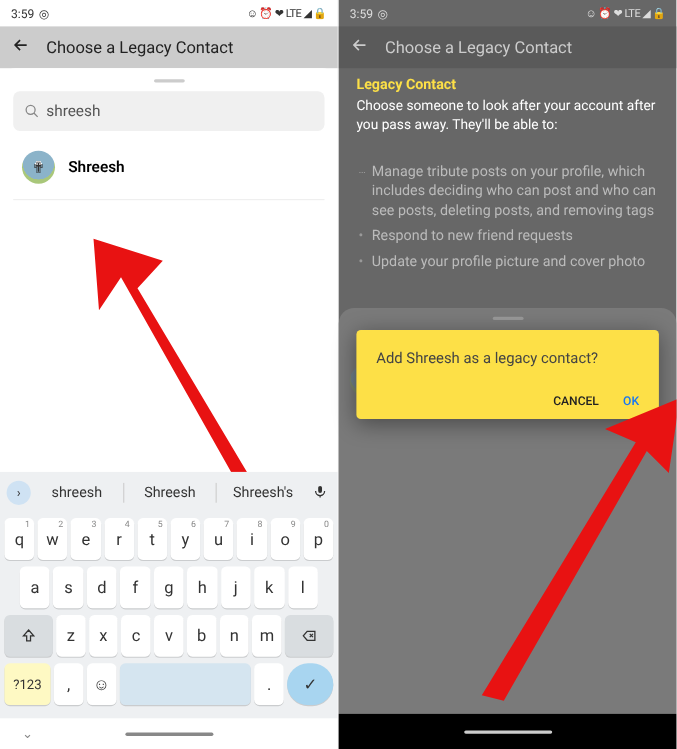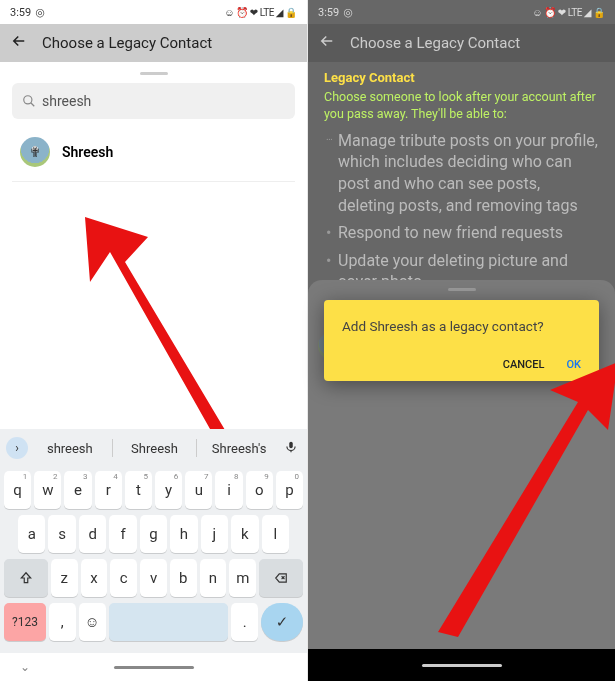--- a/index.html
+++ b/index.html
@@ -23,31 +23,31 @@
   .sugg-chev { width: 22px; height: 22px; border-radius: 50%; background: #cfe2f3; display:flex;align-items:center;justify-content:center;font-size:12px;color:#333;}
   .sugg { flex: 1; text-align: center; font-size: 13px; color: #333; }
   .mic { width: 20px; text-align:center; }
   .kbd { padding: 4px 4px 6px; }
   .krow { display: flex; gap: 3px; margin-bottom: 6px; justify-content: center; }
   .key { flex: 1; height: 38px; background: #fff; border-radius: 5px; display: flex; align-items: center; justify-content: center; font-size: 15px; color: #333; box-shadow: 0 1px 0 rgba(0,0,0,0.15); position: relative; }
   .key .sup { position: absolute; top: 1px; right: 4px; font-size: 8px; color: #888; }
   .key.wide { flex: 1.5; background: #d9dde0; }
   .key.space { flex: 4; background: #d5e5f0; }
   .key.enter { background: #a8d5f0; border-radius: 20px; }
-  .key.sym { background: #fca5a5; }
+  .key.sym { background: #fef9c3; }
   .navbar { height: 28px; display:flex; align-items:center; justify-content:center; background:#fff;}
   .navpill { width: 80px; height: 3px; background: #888; border-radius: 2px; }
   .navchev { position:absolute; left:20px; font-size:12px; color:#888;}
 
   
   .rcontent { padding: 8px 16px; color: #ccc; font-size: 13px; }
   .rcontent h3 { font-size: 13px; font-weight: 700; color: #fde047; margin-bottom: 4px; }
-  .rcontent p { font-size: 12.5px; line-height: 1.35; color: #bef264; margin-bottom: 4px;}
+  .rcontent p { font-size: 12.5px; line-height: 1.35; color: #ffffff; margin-bottom: 22px;}
   .rcontent ul { list-style: none; }
-  .rcontent li { font-size: 16px; color: #bbb; padding: 3px 0 3px 14px; position: relative; line-height:1.35;}
+  .rcontent li { font-size: 13px; color: #bbb; padding: 3px 0 3px 14px; position: relative; line-height:1.35;}
   .rcontent li::before { content: "•"; position: absolute; left: 2px; color:#999;}
   .rcontent li.dots::before { content:"…"; font-size:10px;}
   .rcard { position: absolute; bottom: 0; left:0; right:0; top: 280px; background: #7a7a7a; border-radius: 14px 14px 0 0; }
   .rcard .handle { background:#999; margin-top:8px;}
   .dialog { position: absolute; left: 16px; right: 16px; top: 300px; background: #fde047; border-radius: 4px; padding: 18px 18px 10px; box-shadow: 0 4px 20px rgba(0,0,0,0.4); }
   .dialog-msg { font-size: 13.5px; color: #444; margin-bottom: 24px; }
   .dialog-btns { display: flex; justify-content: flex-end; gap: 22px; font-size: 11px; font-weight: 500; }
   .btn-cancel { color: #222; }
   .btn-ok { color: #1877f2; text-align: right; }
   .arrow2 { position: absolute; left: 120px; top: 362px; width: 200px; height: 280px; pointer-events:none; z-index:5;}
@@ -183,21 +183,21 @@
         </svg>
     </span>
     <span>Choose a Legacy Contact</span>
   </div>
   <div class="rcontent">
     <h3>Legacy Contact</h3>
     <p>Choose someone to look after your account after you pass away. They'll be able to:</p>
     <ul id="bullets">
         <li class="dots">Manage tribute posts on your profile, which includes deciding who can post and who can see posts, deleting posts, and removing tags</li>
         <li>Respond to new friend requests</li>
-        <li>Update your deleting picture and cover photo</li>
+        <li>Update your profile picture and cover photo</li>
       </ul>
   </div>
   <div class="rcard">
     <div class="handle"></div>
   </div>
   <div class="ravatar"></div>
   <div class="dialog">
     <div class="dialog-msg">Add Shreesh as a legacy contact?</div>
     <div class="dialog-btns">
       <span class="btn-cancel">CANCEL</span>

